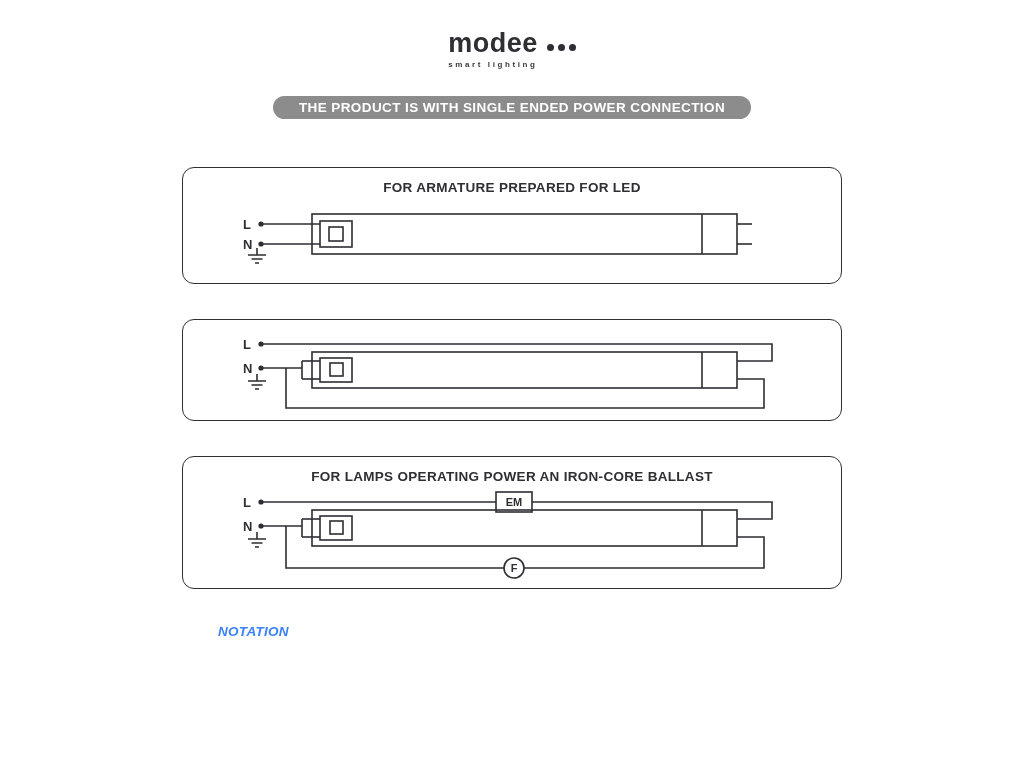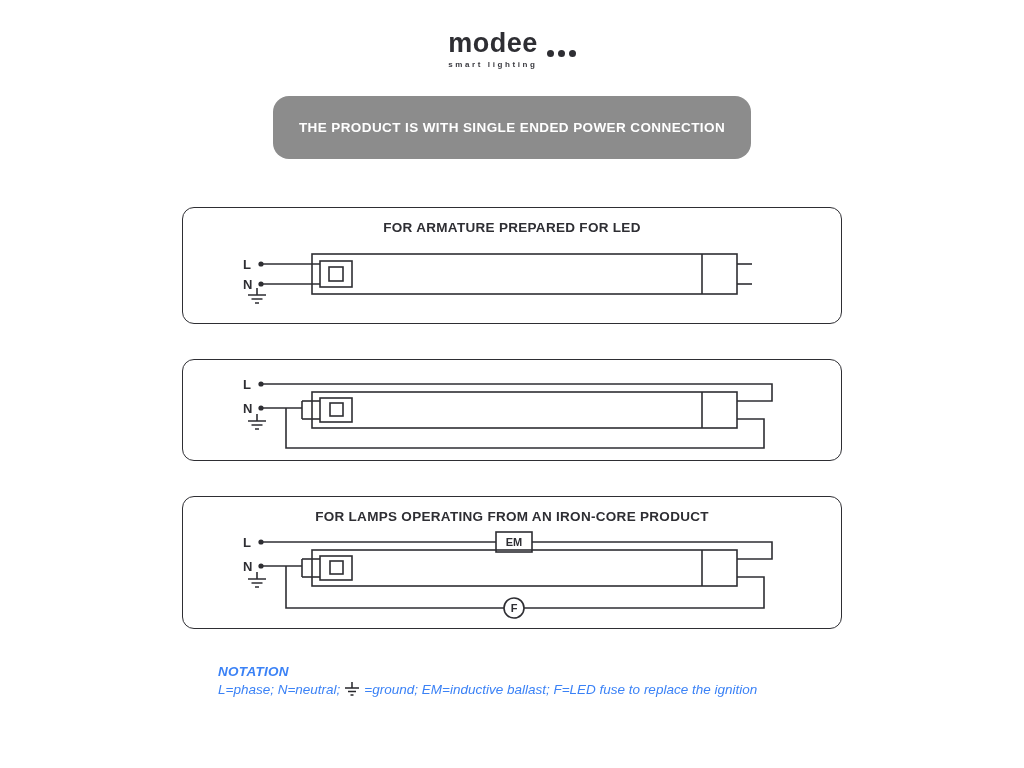--- a/index.html
+++ b/index.html
@@ -3,30 +3,30 @@
 <meta charset="utf-8">
 <style>
   * { margin:0; padding:0; box-sizing:border-box; }
   html,body { background:#ffffff; }
   body {
     width:1024px; height:768px; overflow:hidden;
     font-family:"Liberation Sans", sans-serif; color:#2e2e33;
   }
   
   .logo { margin:30px auto 0; width:fit-content; }
-  .logo-row { display:flex; align-items:flex-end; gap:9px; }
+  .logo-row { display:flex; align-items:center; gap:9px; }
   .brand { font-size:27px; font-weight:bold; letter-spacing:0.5px; line-height:1; }
   .dots { display:flex; gap:4px; margin-top:7px; }
   .dot { width:7px; height:7px; border-radius:50%; background:#2e2e33; }
   .tagline { font-size:8px; letter-spacing:2.6px; margin-top:3px; font-weight:bold; color:#3a3a40; }
   
   .banner {
     margin:27px auto 0; width:fit-content; background:#8c8c8c; color:#ffffff;
     font-weight:bold; font-size:13.5px; letter-spacing:0.4px;
-    padding:24px 26px; border-radius:16px;
+    padding:4px 26px; border-radius:16px;
   }
   
   .diagram-box {
     width:660px; margin:0 auto 35px; background:#fff;
     border:1.6px solid #2e2e33; border-radius:12px;
     padding:12px 12px 4px;
   }
   .diagram-box.first { margin-top:48px; }
   .box-title { text-align:center; font-weight:bold; font-size:13.5px; letter-spacing:0.3px; margin-bottom:6px; }
   .wiring { display:block; margin:0 auto; }
@@ -96,21 +96,21 @@
     <line x1="470" y1="20" x2="470" y2="56"></line>
     <path d="M25,42 V49 M16,49 H34 M19.5,53 H30.5 M23,57 H27"></path>
     <circle cx="29" cy="12" r="2.6" class="dot"></circle>
     <circle cx="29" cy="36" r="2.6" class="dot"></circle>
     <text x="11" y="17">L</text>
     <text x="11" y="41">N</text>
   </svg>
 </div>
 
 <div class="diagram-box">
-  <div class="box-title">FOR LAMPS OPERATING FROM AN IRON-CORE PRODUCT</div>
+  <div class="box-title">FOR LAMPS OPERATING POWER AN IRON-CORE BALLAST</div>
   <svg class="wiring" width="560" height="94" viewBox="0 0 560 94">
     <path d="M29,12 H264"></path>
     <rect x="264" y="2" width="36" height="20" class="wfill"></rect>
     <path d="M300,12 H540 V29 H505"></path>
     <line x1="29" y1="36" x2="70" y2="36"></line>
     <line x1="70" y1="29" x2="70" y2="47"></line>
     <line x1="70" y1="29" x2="88" y2="29"></line>
     <line x1="70" y1="47" x2="88" y2="47"></line>
     <path d="M54,36 V78 H272"></path>
     <circle cx="282" cy="78" r="10" class="node wfill"></circle>
@@ -124,18 +124,13 @@
     <circle cx="29" cy="36" r="2.6" class="dot"></circle>
     <text x="11" y="17">L</text>
     <text x="11" y="41">N</text>
     <text x="282" y="16" class="small">EM</text>
     <text x="282" y="82" class="small">F</text>
   </svg>
 </div>
 
 <div class="notation">
   <div class="notation-heading">NOTATION</div>
-  <div class="notation-line">
-    <span>L=phase; N=neutral;</span><svg class="gicon" width="16" height="14" viewBox="0 0 16 14">
-        <path d="M8,0 V6 M1,6 H15 M4,9.5 H12 M6.5,13 H9.5"></path>
-      </svg><span>=ground; EM=inductive ballast; F=LED fuse to replace the ignition</span>
-  </div>
 </div>
 
 </body></html>

